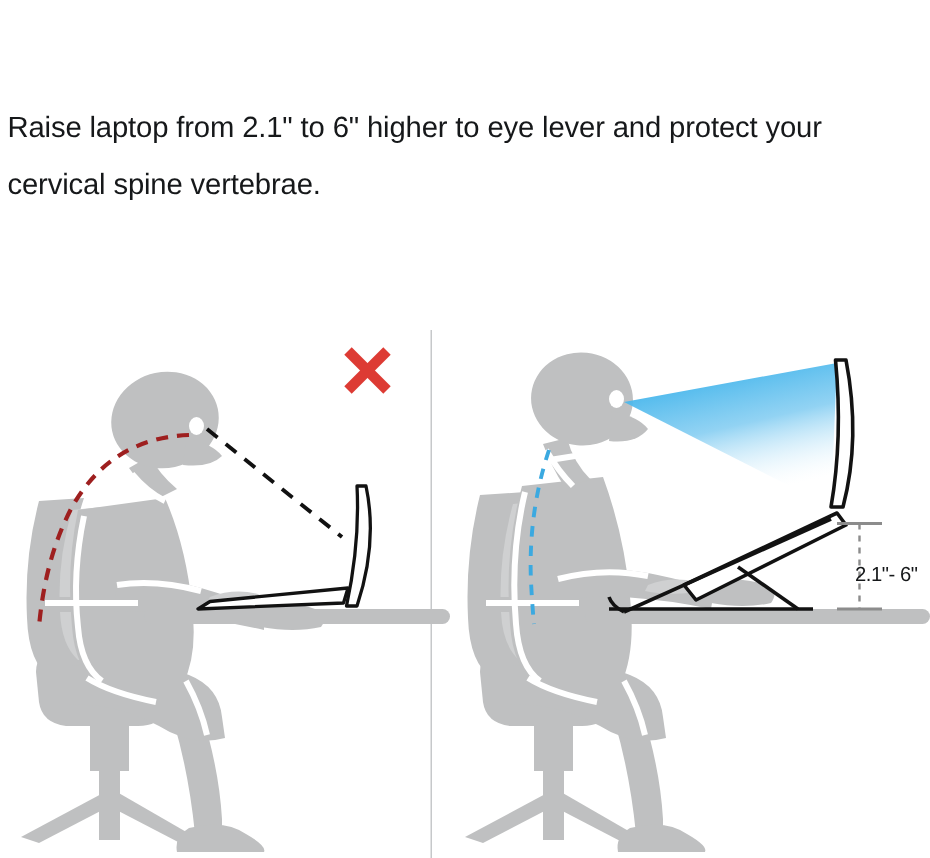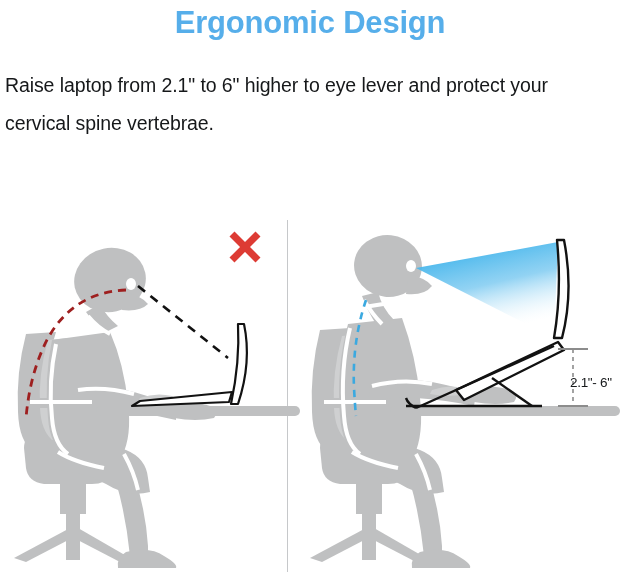--- a/index.html
+++ b/index.html
@@ -53,21 +53,20 @@
     color:#16181a;
     letter-spacing:-0.3px;
     white-space:nowrap;
   }
 </style>
 </head>
 <body>
 
 <div class="page">
 
-  <div class="headline">Ergonomic Design</div>
 
   <div class="subcopy">Raise laptop from 2.1" to 6" higher to eye lever and protect your cervical spine vertebrae.</div>
 
   <div class="panels">
 
     <div class="divider"></div>
 
     <div class="panel panel-left">
       <svg width="300" height="360" viewBox="0 0 300 360">
         <g fill="#bfc0c1">

